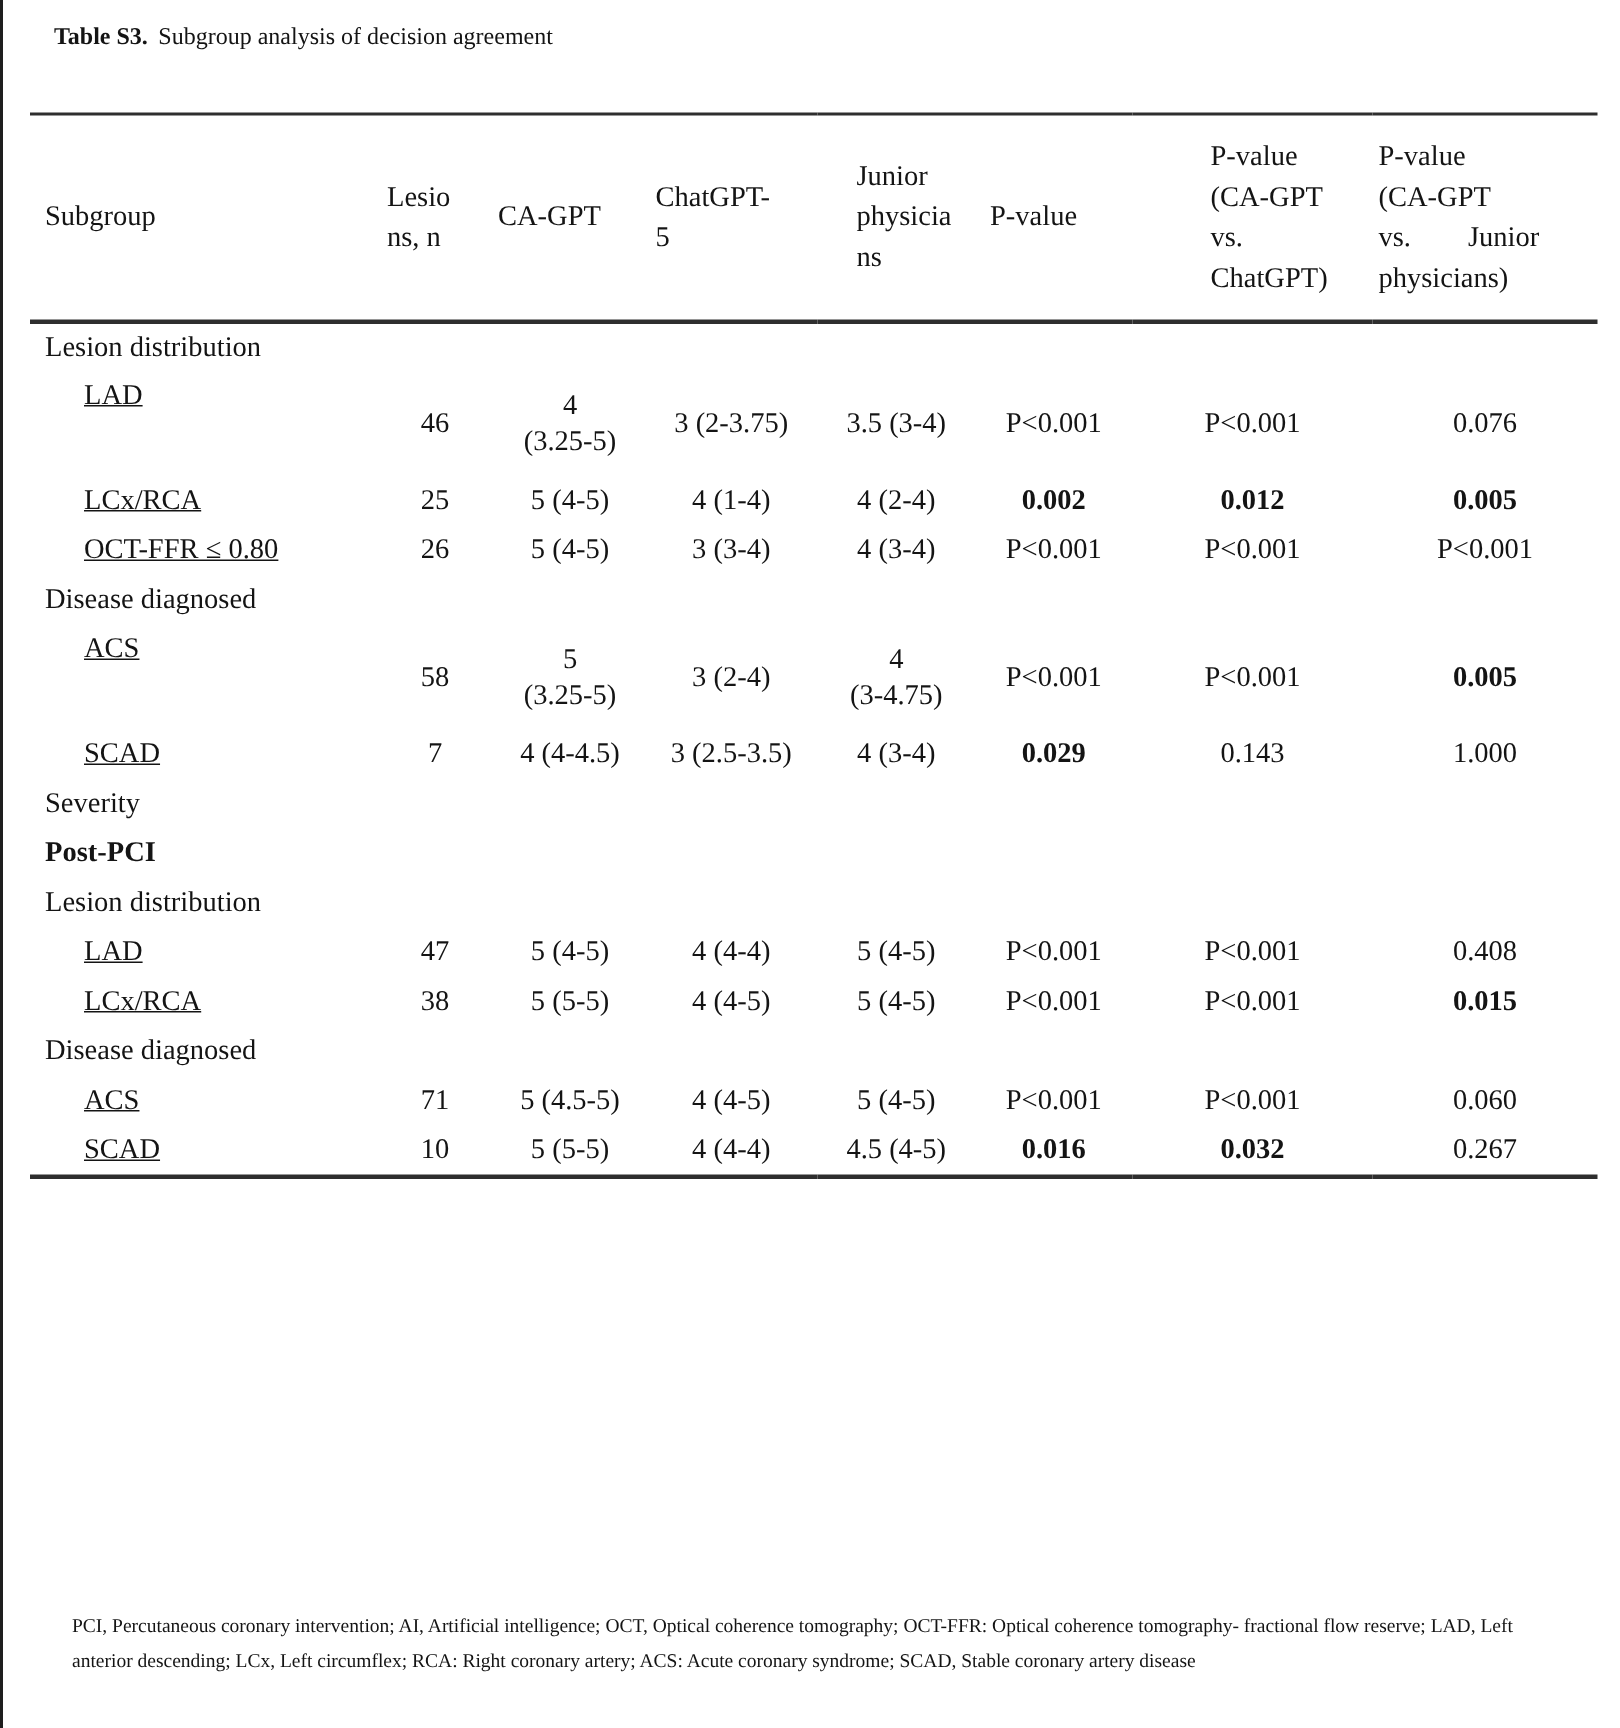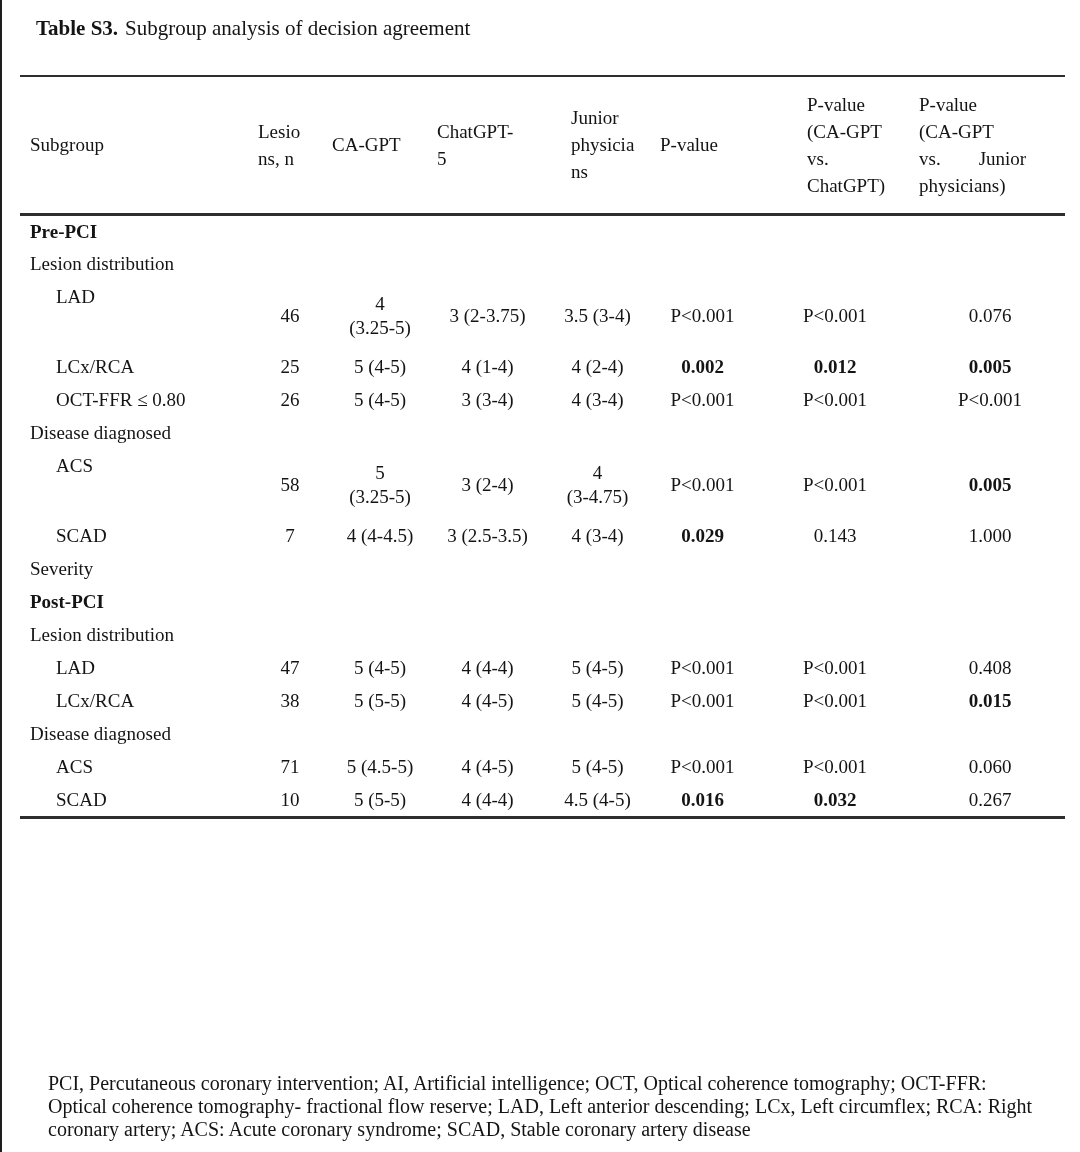--- a/index.html
+++ b/index.html
@@ -4,21 +4,21 @@
 <style>
   html, body { margin: 0; padding: 0; background: #ffffff; }
   body {
     width: 1080px; height: 1152px;
     font-family: "Liberation Serif", "DejaVu Serif", serif;
     color: #141414;
   }
   .page { position: relative; width: 1080px; height: 1152px; overflow: hidden; background: #fff; }
   .edge-line { position: absolute; left: 0; top: 0; width: 2px; height: 1152px; background: #1e1e1e; }
 
-  .caption { position: absolute; left: 36px; top: 16px; font-size: 21px; white-space: nowrap; }
+  .caption { position: absolute; left: 36px; top: 16px; font-size: 16px; white-space: nowrap; }
   .caption .cap-bold { font-weight: bold; margin-right: 7px; }
 
   table.main {
     position: absolute; left: 20px; top: 75px; width: 1045px;
     border-collapse: collapse; table-layout: fixed;
     font-size: 19px;
     border-top: 2px solid #2e2e2e;
     border-bottom: 3px solid #2e2e2e;
   }
   thead tr { height: 138px; }
@@ -38,27 +38,27 @@
 
   tr.h1 { height: 33px; }
   tr.h2 { height: 70px; }
   td { padding: 0; }
   td.section { padding-left: 10px; line-height: 32px; vertical-align: middle; }
   td.section.bold { font-weight: bold; }
   td.rowlabel {
     vertical-align: top; line-height: 32px; padding-left: 10px;
     white-space: pre-line;
   }
-  td.rowlabel.indent { text-indent: 26px; }
+  td.rowlabel.indent { text-indent: 26px; text-decoration: underline; }
   td.val { text-align: center; vertical-align: middle; white-space: pre-line; line-height: 24px; }
   td.val.bold { font-weight: bold; }
 
   .footnote {
     position: absolute; left: 48px; top: 1072px; width: 1002px;
-    font-size: 20px; line-height: 23px; text-align: left;
+    font-size: 13px; line-height: 23px; text-align: left;
   }
 </style>
 </head>
 <body>
 
 <div class="page">
   <div class="edge-line"></div>
 
   <div class="caption">
     <span class="cap-bold">Table S3.</span><span>Subgroup analysis of decision agreement</span>
@@ -92,23 +92,20 @@
 vs.
 ChatGPT)</th>
         <th class="c8">P-value
 (CA-GPT
 vs.  Junior
 physicians)</th>
       </tr>
     </thead>
     <tbody>
         <tr class="h1">
-          <td colspan="8" class="section bold">Pre-PCI</td>
-        </tr>
-        <tr class="h1">
           <td colspan="8" class="section">Lesion distribution</td>
         </tr>
         <tr class="h2">
           <td class="rowlabel indent">LAD</td>
           <td class="val">46</td>
           <td class="val">4
 (3.25-5)</td>
           <td class="val">3 (2-3.75)</td>
           <td class="val">3.5 (3-4)</td>
           <td class="val">P&lt;0.001</td>

